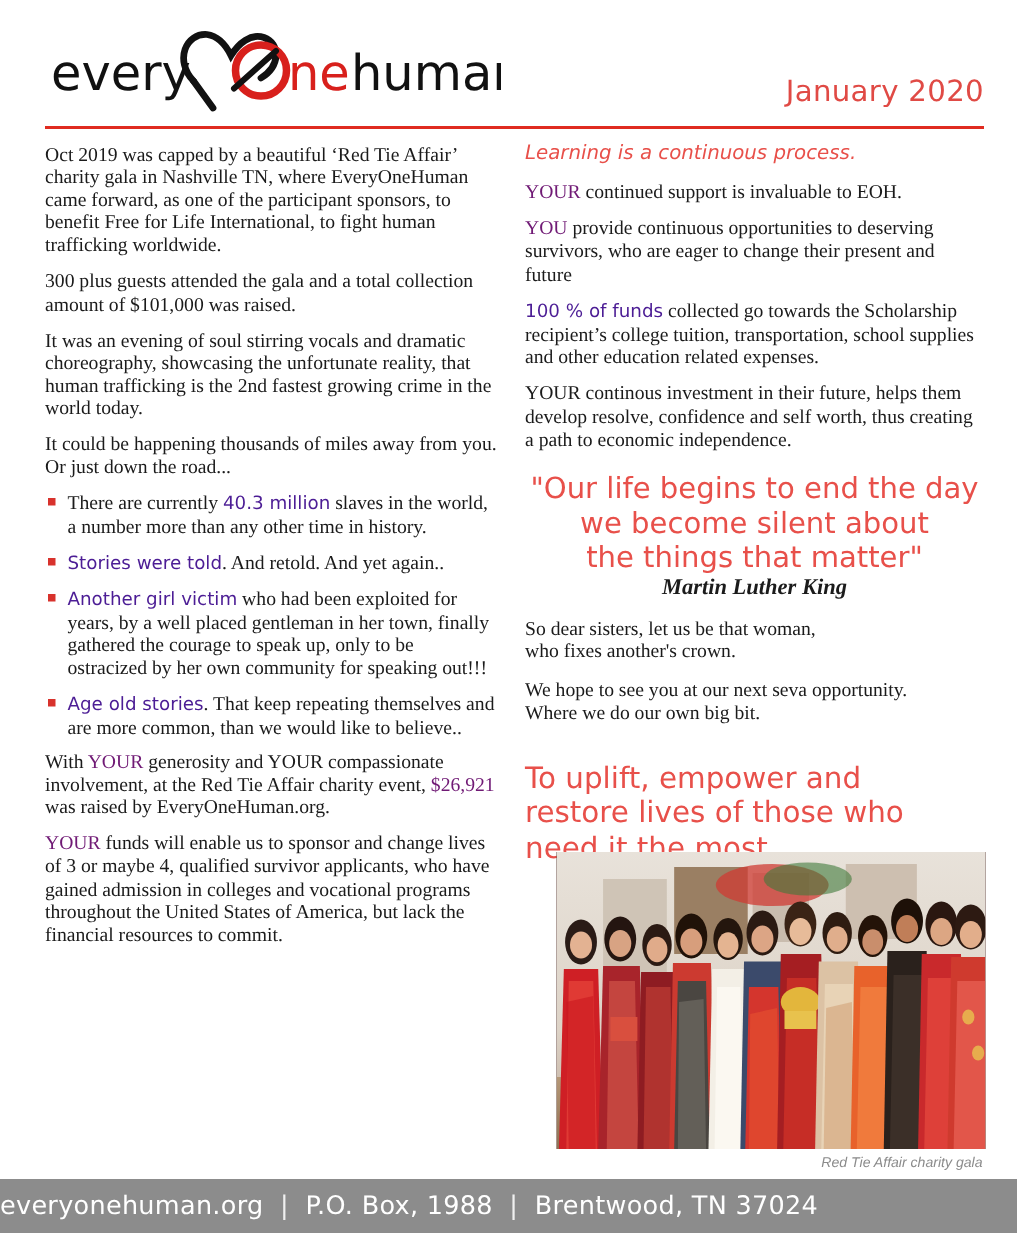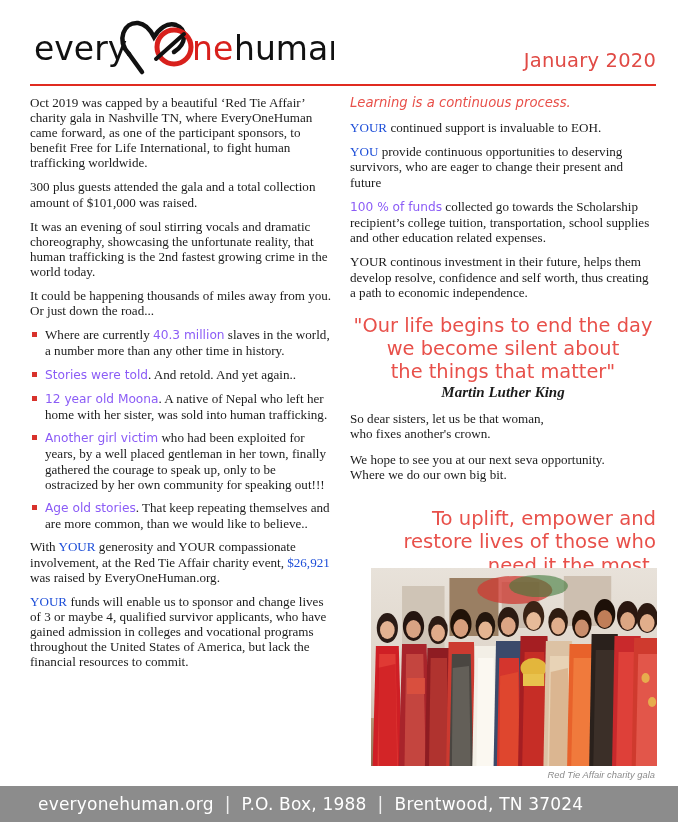--- a/index.html
+++ b/index.html
@@ -72,25 +72,25 @@
     position: relative;
   }
 
   p.body {
     margin: 0 0 9px 0;
     font-size: 13.1px;
     line-height: 15.1px;
     text-align: left;
   }
   .red-sans {
-    color: #8b5cf6;
+    color: #4c1d95;
     font-family: "DejaVu Sans", sans-serif;
     font-size: 12.2px;
   }
-  .red-serif { color: #1d4ed8; }
+  .red-serif { color: #701a75; }
 
   
   ul.bullets {
     list-style: none;
     margin: 4px 0 8px 0;
     padding: 0;
   }
   ul.bullets li {
     position: relative;
     padding-left: 15px;
@@ -141,21 +141,21 @@
     text-align: left;
     font-size: 13.1px;
     line-height: 15.4px;
     margin: 0 0 10px 0;
   }
   .tagline {
     color: #e8504a;
     font-family: "DejaVu Sans", sans-serif;
     font-size: 19.6px;
     line-height: 23.5px;
-    text-align: right;
+    text-align: left;
     margin: 24px 0 0 0;
   }
 
   
   .photo-wrap {
     position: absolute;
     left: 21px;
     right: -1px;
     bottom: 6px;
   }
@@ -180,21 +180,20 @@
   
   .footer {
     height: 36px;
     background: #8c8c8c;
     color: #ffffff;
     display: flex;
     align-items: center;
     font-family: "DejaVu Sans", sans-serif;
     font-size: 17px;
     letter-spacing: 0.2px;
-    padding-left: 38px;
     box-sizing: border-box;
     flex: 0 0 36px;
   }
   .footer .sep {
     padding: 0 11px;
     color: #f0f0f0;
   }
 </style>
 </head>
 <body>
@@ -221,27 +220,24 @@
 
     <div class="col-left">
 
       <p class="body">Oct 2019 was capped by a beautiful ‘Red Tie Affair’ charity gala in Nashville TN, where EveryOneHuman came forward, as one of the participant sponsors, to benefit Free for Life International, to fight human trafficking worldwide.</p>
       <p class="body">300 plus guests attended the gala and a total collection amount of $101,000 was raised.</p>
       <p class="body">It was an evening of soul stirring vocals and dramatic choreography, showcasing the unfortunate reality, that human trafficking is the 2nd fastest growing crime in the world today.</p>
       <p class="body">It could be happening thousands of miles away from you. Or just down the road...</p>
 
       <ul class="bullets">
         <li>
-          <span>Where are currently </span><span class="red-sans">40.3 million</span><span> slaves in the world, a number more than any other time in history.</span>
+          <span>There are currently </span><span class="red-sans">40.3 million</span><span> slaves in the world, a number more than any other time in history.</span>
         </li>
         <li>
           <span class="red-sans">Stories were told</span><span>. And retold. And yet again..</span>
-        </li>
-        <li>
-          <span class="red-sans">12 year old Moona</span><span>. A native of Nepal who left her home with her sister, was sold into human trafficking.</span>
         </li>
         <li>
           <span class="red-sans">Another girl victim</span><span> who had been exploited for years, by a well placed gentleman in her town, finally gathered the courage to speak up, only to be ostracized by her own community for speaking out!!!</span>
         </li>
         <li>
           <span class="red-sans">Age old stories</span><span>. That keep repeating themselves and are more common, than we would like to believe..</span>
         </li>
       </ul>
 
       <p class="body"><span>With </span><span class="red-serif">YOUR</span><span> generosity and YOUR compassionate involvement, at the Red Tie Affair charity event, </span><span class="red-serif">$26,921</span><span> was raised by EveryOneHuman.org.</span></p>

